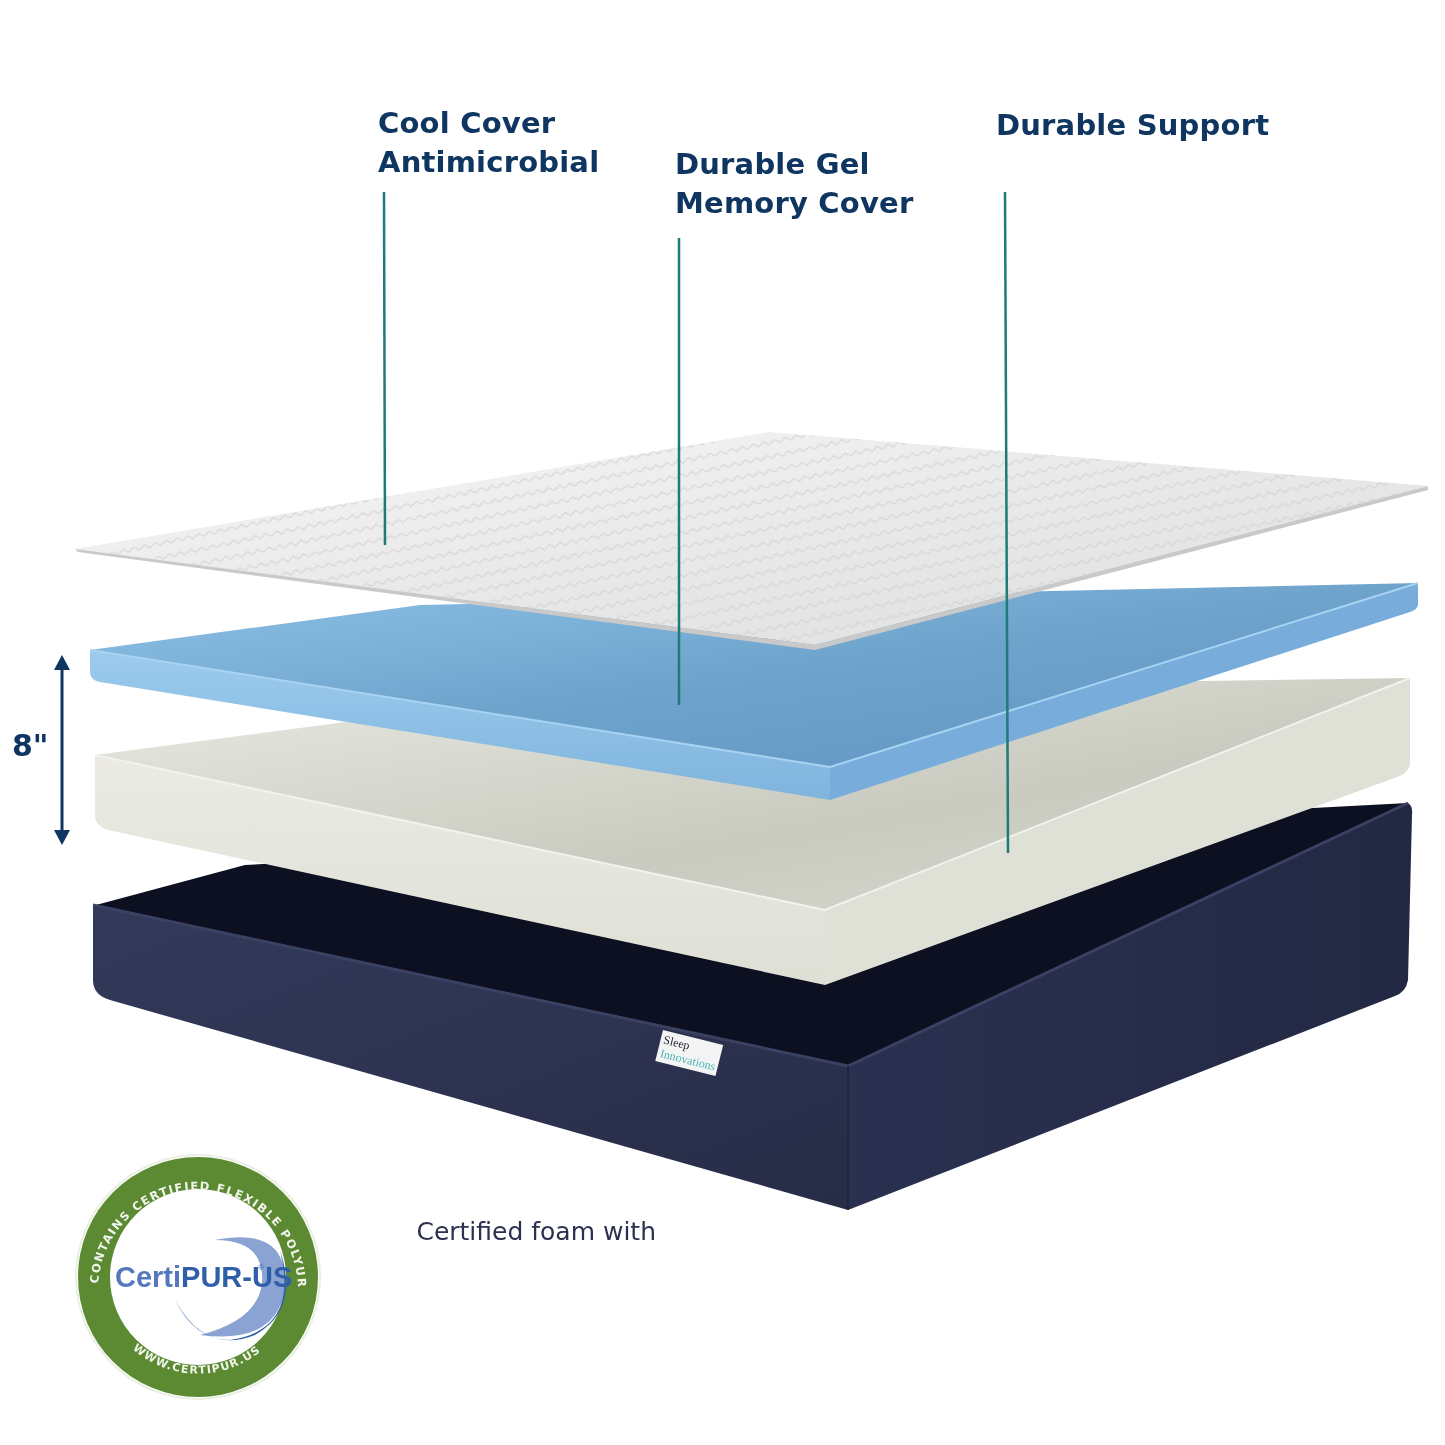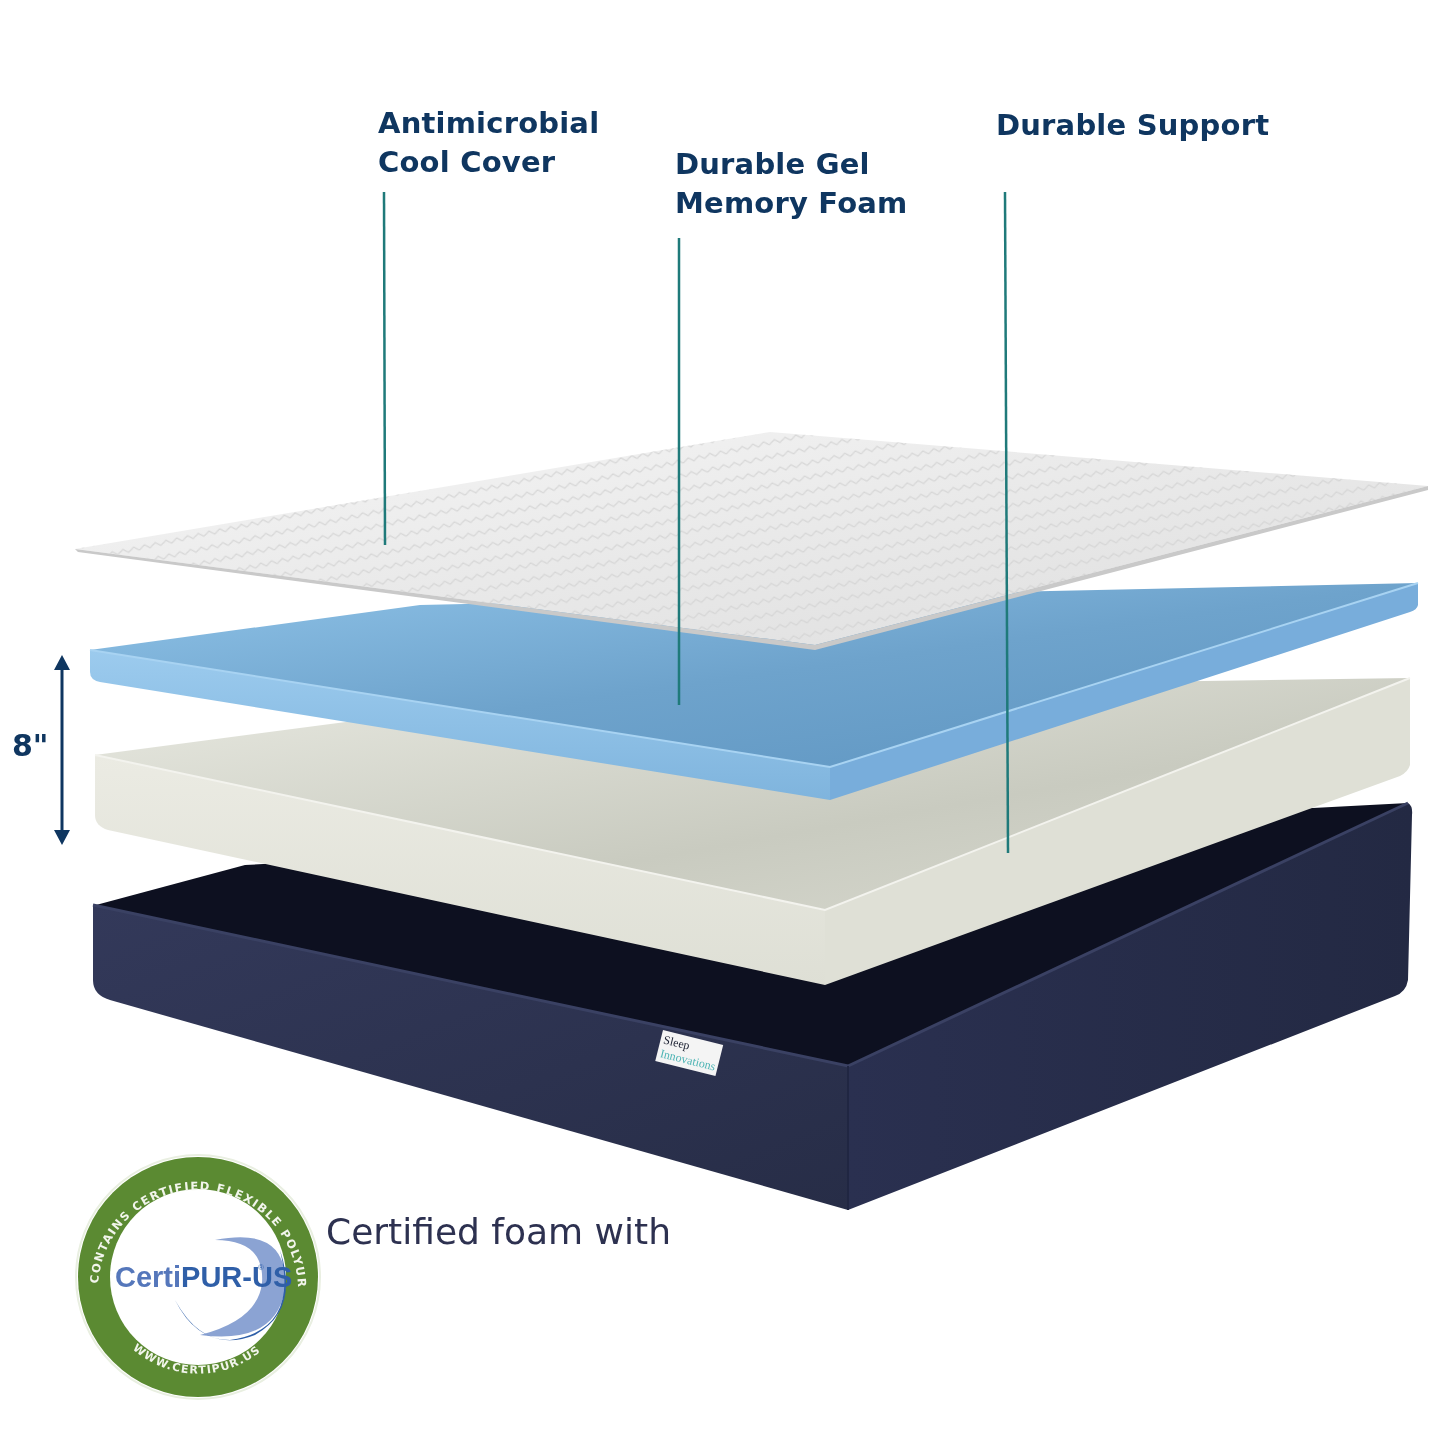--- a/index.html
+++ b/index.html
@@ -6,21 +6,21 @@
     body { width: 1445px; height: 1445px; position: relative; overflow: hidden; font-family: "Liberation Sans", sans-serif; }
     .stage { position: absolute; left: 0; top: 0; width: 1445px; height: 1445px; }
     .label {
       position: absolute; color: #0f3660; font-family: "DejaVu Sans", sans-serif;
       font-weight: bold; font-size: 29px; line-height: 39px; letter-spacing: 0.2px;
     }
     .label .ln { display: block; white-space: nowrap; }
     .dim-label { position: absolute; left: 12px; top: 728px; color: #0f3660; font-family: "DejaVu Sans", sans-serif; font-weight: bold; font-size: 30px; }
     .cert-text {
       position: absolute; left: 326px; top: 1215px; width: 330px; text-align: right;
-      color: #2d3150; font-family: "DejaVu Sans", sans-serif; font-size: 36px; line-height: 33px;
+      color: #2d3150; font-family: "DejaVu Sans", sans-serif; font-size: 25px; line-height: 33px;
     }
     .cert-text .ln { display: block; white-space: nowrap; }
     svg { position: absolute; left: 0; top: 0; }
   </style>
 </head>
 <body>
 
 <div class="stage">
 
   <svg width="1445" height="1445" viewBox="0 0 1445 1445">
@@ -127,26 +127,26 @@
       </text>
 
       <path d="M215,1240 Q290,1225 285,1290 Q275,1345 200,1335 Q258,1320 262,1283 Q265,1240 215,1240 Z" fill="#8ba3d3"></path>
       <path d="M175,1300 Q205,1355 255,1335 Q300,1310 280,1250 Q300,1330 230,1340 Q195,1340 175,1300 Z" fill="#2f5fa8"></path>
       <text x="115" y="1287" font-family="Liberation Sans, sans-serif" font-size="29" font-weight="bold" fill="#4d6fb3"><tspan fill="#5577bb">Certi</tspan><tspan fill="#2f5fa8">PUR-US</tspan></text>
       <text x="258" y="1270" font-family="Liberation Sans, sans-serif" font-size="8" fill="#2f5fa8">®</text>
     </g>
   </svg>
 
   <div class="label" style="left:378px; top:104px;">
+    <span class="ln">Cool Cover</span>
     <span class="ln">Antimicrobial</span>
-    <span class="ln">Cool Cover</span>
   </div>
   <div class="label" style="left:675px; top:145px;">
     <span class="ln">Durable Gel</span>
-    <span class="ln">Memory Foam</span>
+    <span class="ln">Memory Cover</span>
   </div>
   <div class="label" style="left:996px; top:106px;text-align:center;">
     <span class="ln">Durable Support</span>
   </div>
 
   <div class="dim-label">8"</div>
 
   <div class="cert-text">
     <span class="ln">Certified foam with</span>
   </div>

